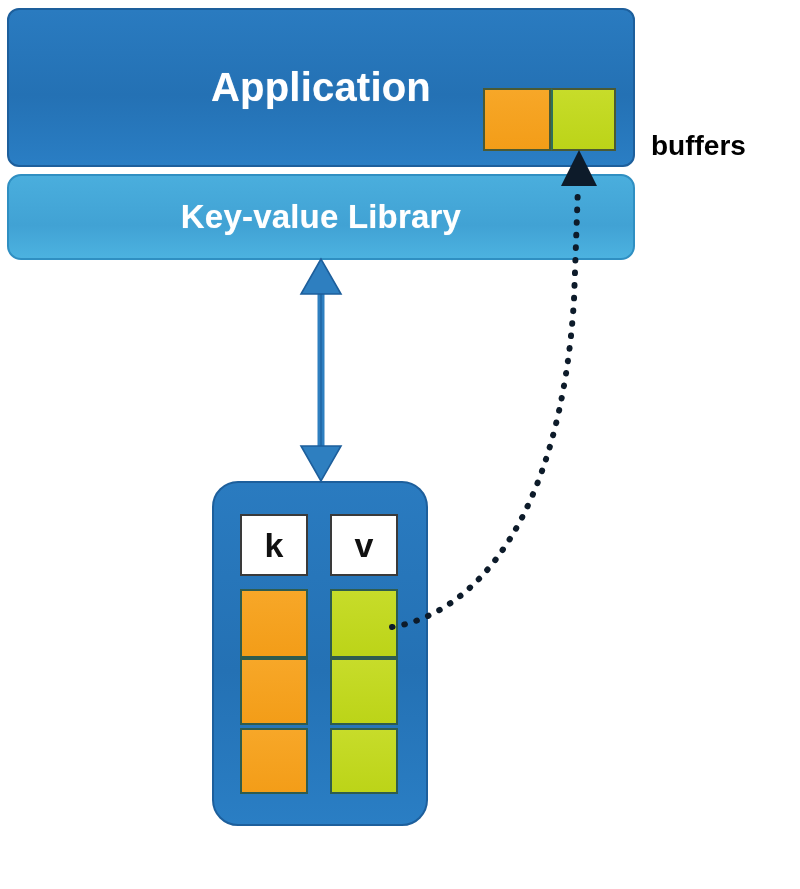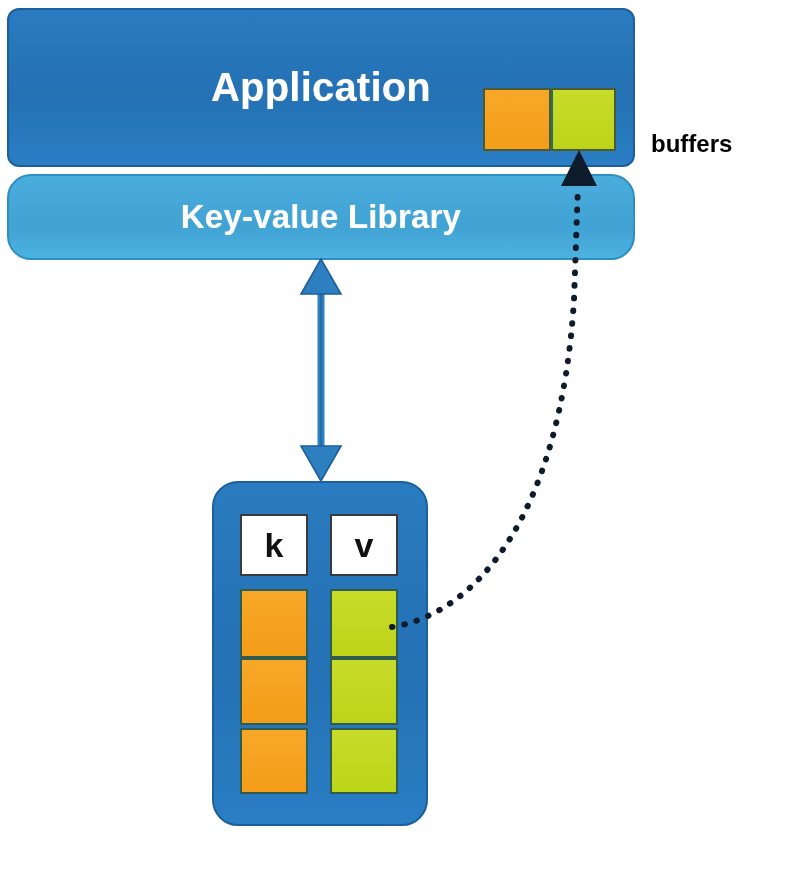--- a/index.html
+++ b/index.html
@@ -35,21 +35,21 @@
     border-radius: 12px;
   }
 
   #kv-library-box {
     left: 7px;
     top: 174px;
     width: 628px;
     height: 86px;
     background: linear-gradient(to bottom, #4aaedd 0%, #41a2d4 60%, #4cb2e0 100%);
     border: 2px solid #2f8fc2;
-    border-radius: 24px;
+    border-radius: 14px;
   }
 
   .layer-label {
     color: #ffffff;
     font-weight: bold;
     letter-spacing: 0.2px;
     text-shadow: 0 0 1px rgba(255,255,255,0.45);
     white-space: nowrap;
   }
   #application-label { font-size: 40px; }
@@ -63,21 +63,21 @@
     top: 88px;
     height: 63px;
   }
   #buffer-key   { left: 483px; width: 68px; background: linear-gradient(to bottom, #f7a728 0%, #f39d18 100%); }
   #buffer-value { left: 551px; width: 65px; background: linear-gradient(to bottom, #c7dc2a 0%, #bcd418 100%); border-left-color:#2f6f5a; }
 
   #buffers-label {
     position: absolute;
     left: 651px;
     top: 130px;
-    font-size: 24px;
+    font-size: 28px;
     font-weight: bold;
     color: #000000;
     white-space: nowrap;
   }
 
   
   #storage-box {
     position: absolute;
     left: 212px;
     top: 481px;

